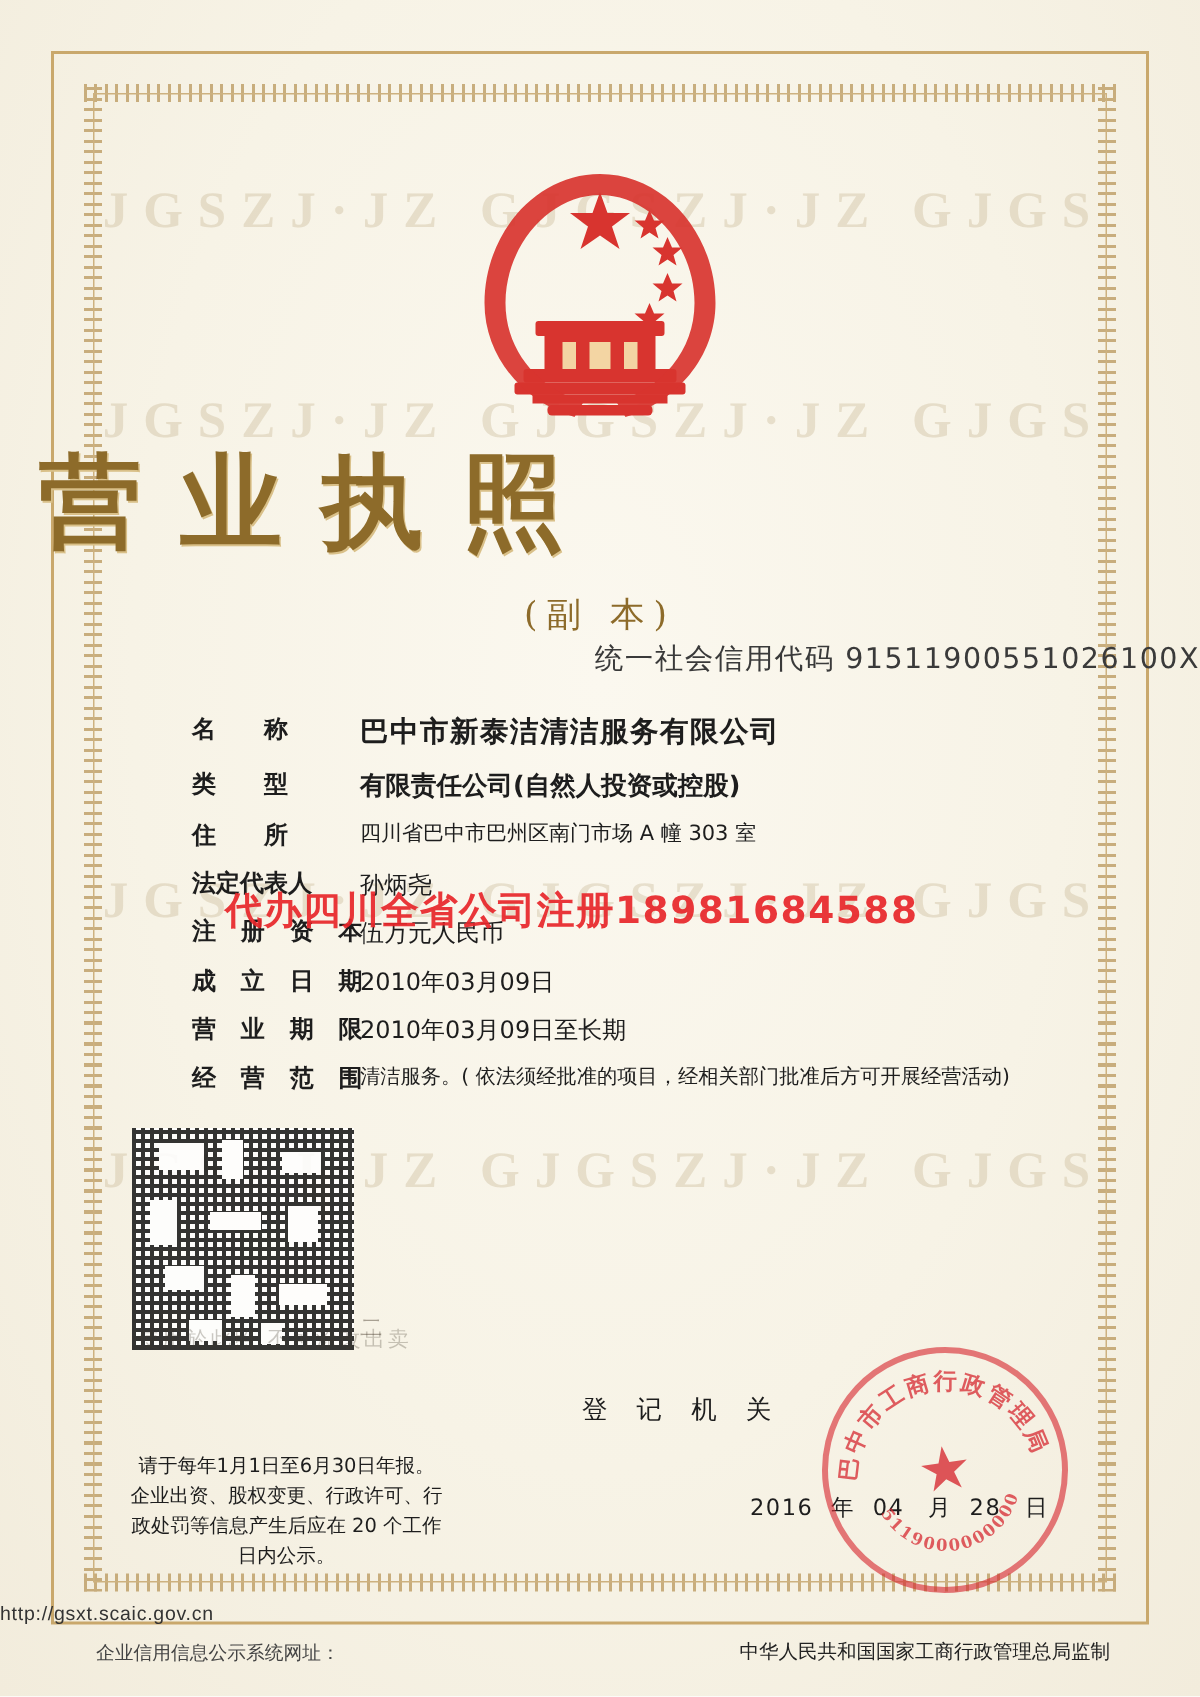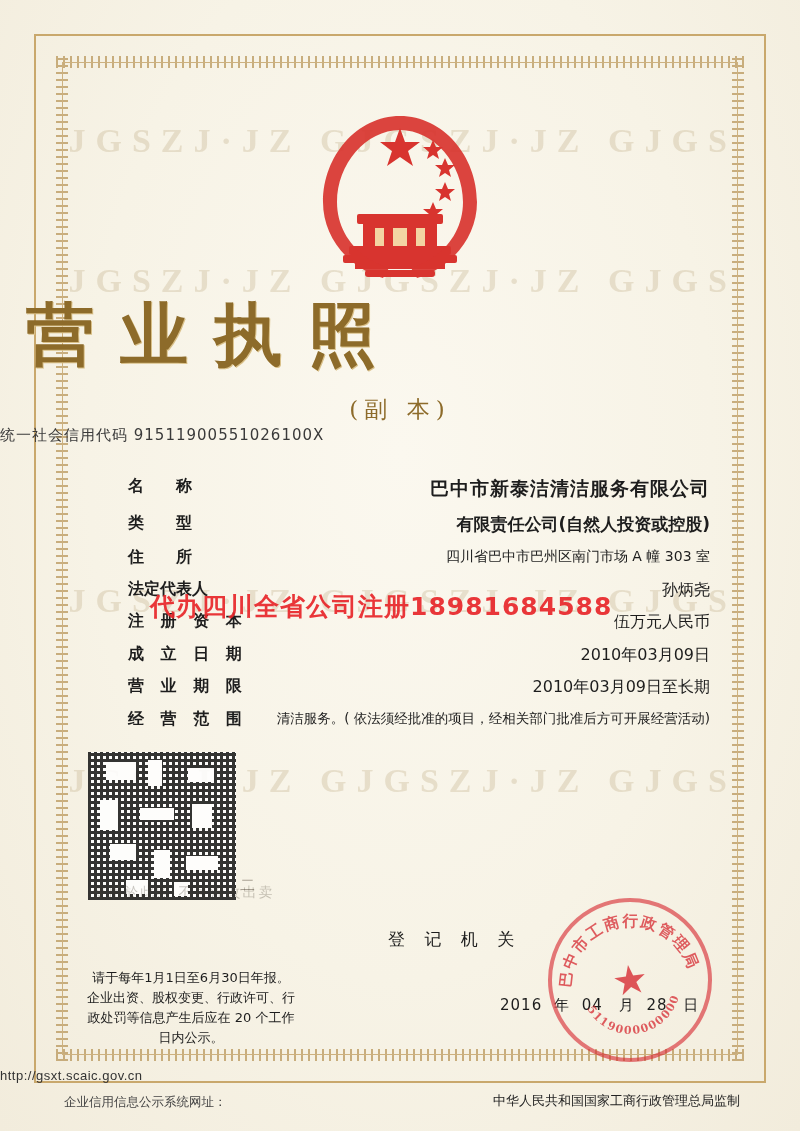--- a/index.html
+++ b/index.html
@@ -62,40 +62,40 @@
     color:#8d6b2a;
     text-indent:26px;
     text-shadow:1px 1px 0 #d9c089;
   }
   .subtitle{
     position:absolute;left:0;right:0;top:394px;text-align:center;
     font-family:"DejaVu Serif","Liberation Serif",serif;
     font-size:23px;letter-spacing:6px;color:#8d6b2a;
   }
   .credit-code{
-    position:absolute;left:0;right:0;top:426px;text-align:left;
-    font-size:15px;letter-spacing:1px;color:#3a3a3a;
+    position:absolute;left:0;right:0;top:426px;text-align:right;
+    font-size:19px;letter-spacing:1px;color:#3a3a3a;
   }
   
   .fields{
     position:absolute;left:128px;top:476px;right:90px;
   }
   .row{
     display:flex;align-items:flex-start;
     margin-bottom:11px;
     font-size:16px;color:#1d1d1d;
   }
   .label{
     width:112px;flex:0 0 112px;
     font-weight:700;
     letter-spacing:0;
     white-space:nowrap;
   }
   .label.sp4{letter-spacing:5.5px;}
-  .value{flex:1;line-height:1.35;text-align:right;}
+  .value{flex:1;line-height:1.35;}
   .row.name .value{font-size:19px;font-weight:700;letter-spacing:1px;}
   .row.type .value{font-size:17px;font-weight:700;}
   .row.scope .value{font-size:13.5px;}
   .row.scope{margin-top:2px;}
   .row.addr .value{font-size:14px;}
   
   .ad-overlay{
     position:absolute;left:150px;top:590px;
     font-size:25px;font-weight:700;
     color:#e8262a;letter-spacing:1px;

